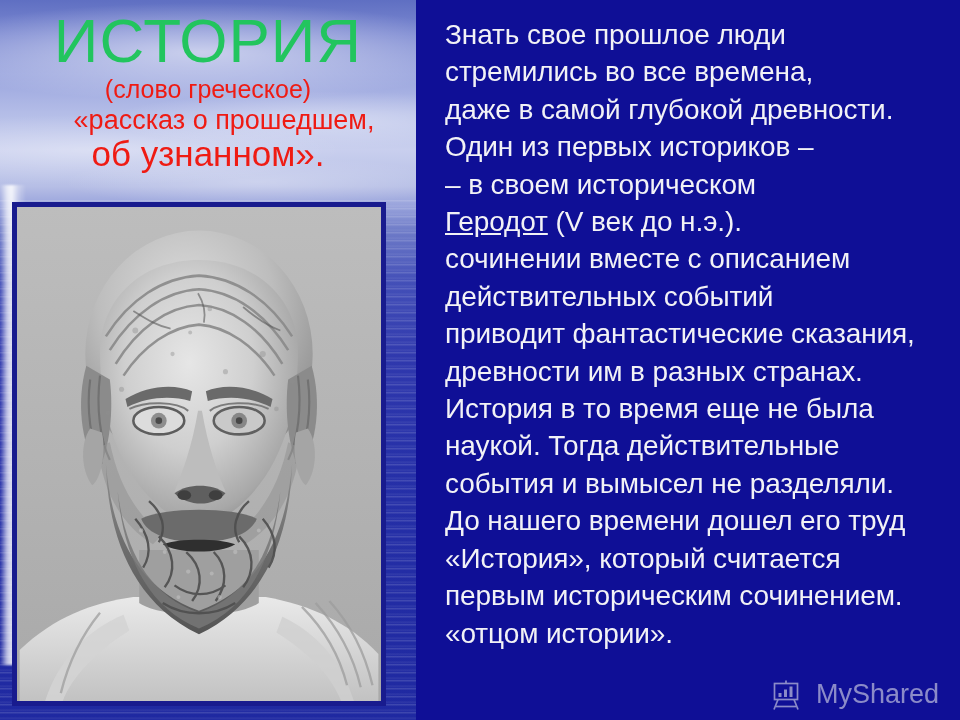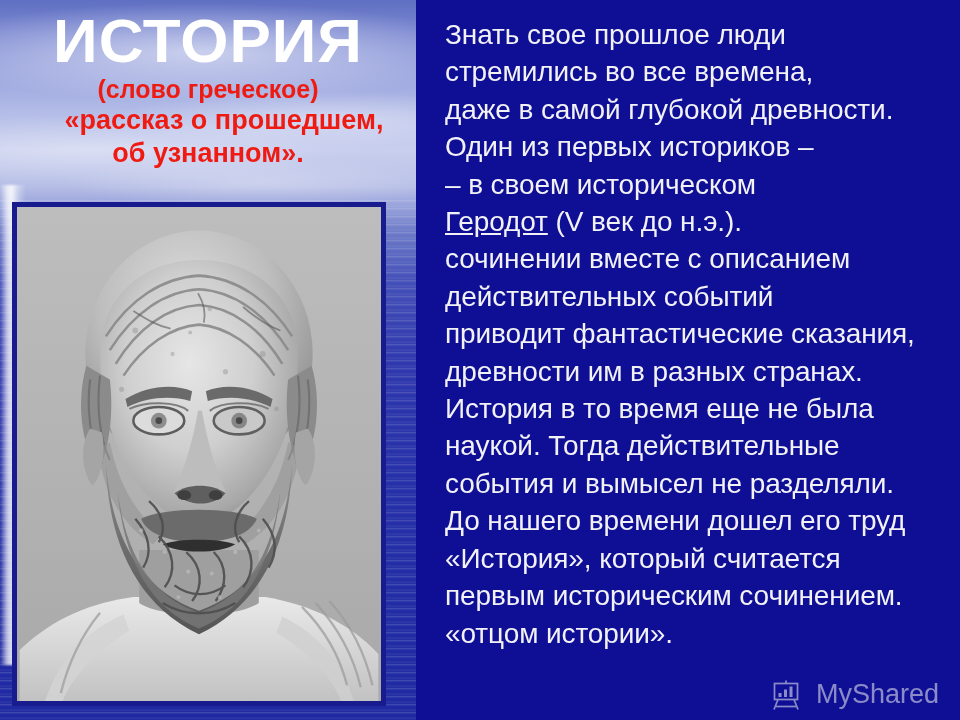--- a/index.html
+++ b/index.html
@@ -79,35 +79,35 @@
     position: absolute;
     left: 0; top: 8px;
     width: 416px;
     text-align: center;
     z-index: 6;
   }
   .main-title {
     display: block;
     font-size: 62px;
     line-height: 66px;
-    font-weight: 700;
+    font-weight: 400;
     letter-spacing: 1px;
-    color: #ffffff;
+    color: #22c55e;
     white-space: nowrap;
   }
   .sub-line {
     display: block;
     font-size: 25px;
     line-height: 30px;
-    font-weight: 700;
+    font-weight: 400;
     color: #ef1b13;
     white-space: nowrap;
   }
   .sub-line.l2 { font-size: 27px; line-height: 33px; padding-left: 32px; }
-  .sub-line.l3 { font-size: 27px; line-height: 33px; }
+  .sub-line.l3 { font-size: 35px; line-height: 33px; }
 
   
   .photo-frame {
     position: absolute;
     left: 12px; top: 202px;
     width: 374px; height: 504px;
     border: 5px solid #181b8e;
     box-sizing: border-box;
     background: #b3b3b3;
     overflow: hidden;

